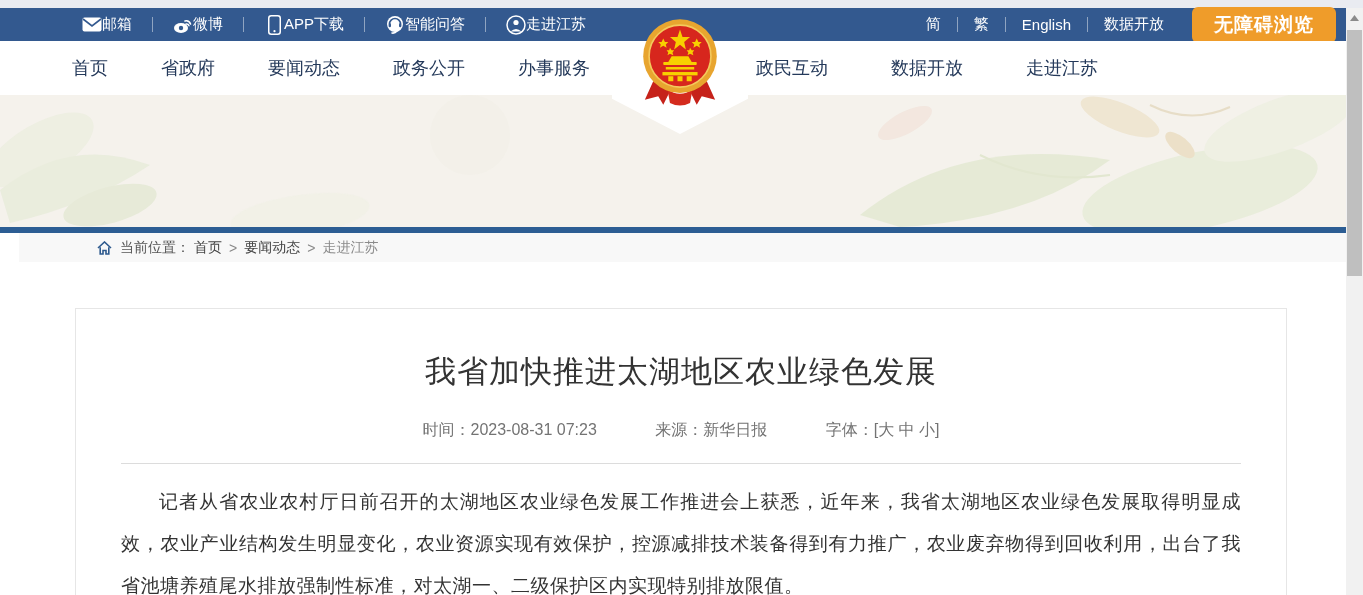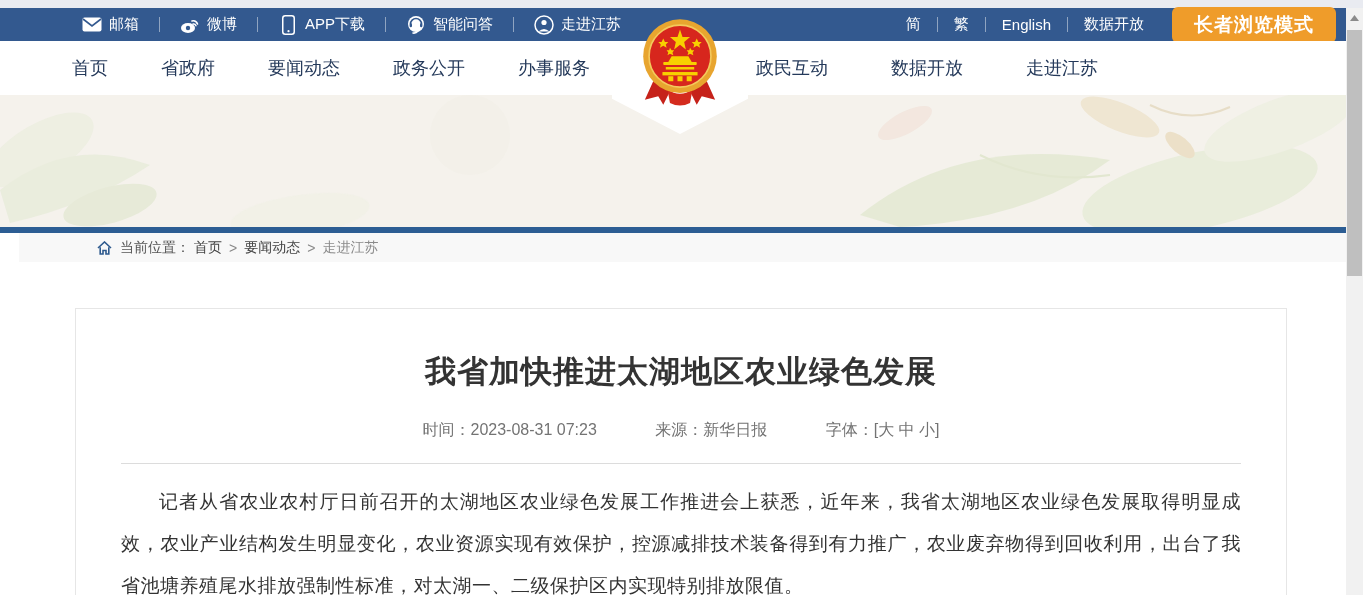--- a/index.html
+++ b/index.html
@@ -6,21 +6,21 @@
   html,body { width:1363px; height:595px; overflow:hidden; }
   body { font-family:"Liberation Sans","DejaVu Sans",sans-serif; background:#fff; }
   #viewport { position:relative; width:1363px; height:595px; overflow:hidden; background:#fff; }
 
   
   .browser-strip { position:absolute; left:0; top:0; width:1363px; height:8px; background:#e9ebf1; }
 
   
   .topbar { position:absolute; left:0; top:8px; width:1346px; height:33px; background:#33598f; display:flex; align-items:center; color:#fff; font-size:15px; }
   .topbar-left { display:flex; align-items:center; margin-left:62px; }
-  .tb-item { display:flex; align-items:center; gap:7px; padding:0 20px; cursor:pointer; white-space:nowrap; }
+  .tb-item { display:flex; align-items:center; padding:0 20px; cursor:pointer; white-space:nowrap; }
   .tb-sep { width:1px; height:15px; background:rgba(255,255,255,.45); }
   .topbar-right { display:flex; align-items:center; margin-left:auto; margin-right:10px; }
   .lang-item { padding:0 16px; cursor:pointer; white-space:nowrap; }
   .elder-btn { background:#ef9c2a; color:#fff; font-size:19px; font-weight:bold; border:none; border-radius:6px; padding:5px 22px; margin-left:12px; cursor:pointer; letter-spacing:1px; }
   .tb-icon { display:inline-flex; width:20px; height:20px; align-items:center; justify-content:center; }
 
   
   .navbar { position:absolute; left:0; top:41px; width:1346px; height:54px; background:#fff; display:flex; align-items:center; font-size:18px; color:#24395a; }
   .nav-left { display:flex; margin-left:72px; gap:53px; }
   .nav-right { display:flex; margin-left:auto; margin-right:248px; gap:63px; }
@@ -43,21 +43,21 @@
   .bc-home { margin-left:78px; margin-right:8px; display:inline-flex; }
   .bc-label { color:#555; }
   .bc-link { color:#444; cursor:pointer; margin:0 4px; }
   .bc-sep { color:#888; margin:0 3px; }
   .bc-current { color:#8b8b8b; margin-left:4px; }
 
   
   .main-area { position:absolute; left:0; top:262px; width:1346px; height:333px; background:#fff; }
   .article-card { position:absolute; left:75px; top:46px; width:1212px; height:400px; background:#fff; border:1px solid #e6e6e6; }
   .article-inner { padding:0 45px; }
-  .article-title { margin-top:42px; text-align:center; font-size:31px; color:#333; font-weight:700; letter-spacing:1px; }
+  .article-title { margin-top:42px; text-align:center; font-size:31px; color:#333; font-weight:400; letter-spacing:1px; }
   .article-meta { margin-top:27px; text-align:center; font-size:16px; color:#737373; }
   .article-meta span.group { margin:0 27px; white-space:nowrap; }
   .font-controls { cursor:pointer; }
   .meta-divider { margin-top:22px; border-top:1px solid #dcdcdc; }
   .article-body { margin-top:17px; font-size:19px; color:#333; line-height:42px; text-align:justify; text-align-last:left; text-indent:2em; letter-spacing:.5px; }
 
   
   .scrollbar { position:absolute; right:0; top:8px; width:17px; height:587px; background:#f1f1f1; }
   .sb-arrow { width:17px; height:20px; display:flex; align-items:center; justify-content:center; cursor:pointer; }
   .sb-arrow svg { display:block; }
@@ -129,21 +129,21 @@
       </div>
     </div>
     <div class="topbar-right">
       <span class="lang-item">简</span>
       <div class="tb-sep"></div>
       <span class="lang-item">繁</span>
       <div class="tb-sep"></div>
       <span class="lang-item">English</span>
       <div class="tb-sep"></div>
       <span class="lang-item">数据开放</span>
-      <button class="elder-btn">长者浏览模式</button>
+      <button class="elder-btn">无障碍浏览</button>
     </div>
   </div>
 
   <div class="navbar">
     <div class="nav-left">
       <span class="nav-item">首页</span>
       <span class="nav-item">省政府</span>
       <span class="nav-item">要闻动态</span>
       <span class="nav-item">政务公开</span>
       <span class="nav-item">办事服务</span>

